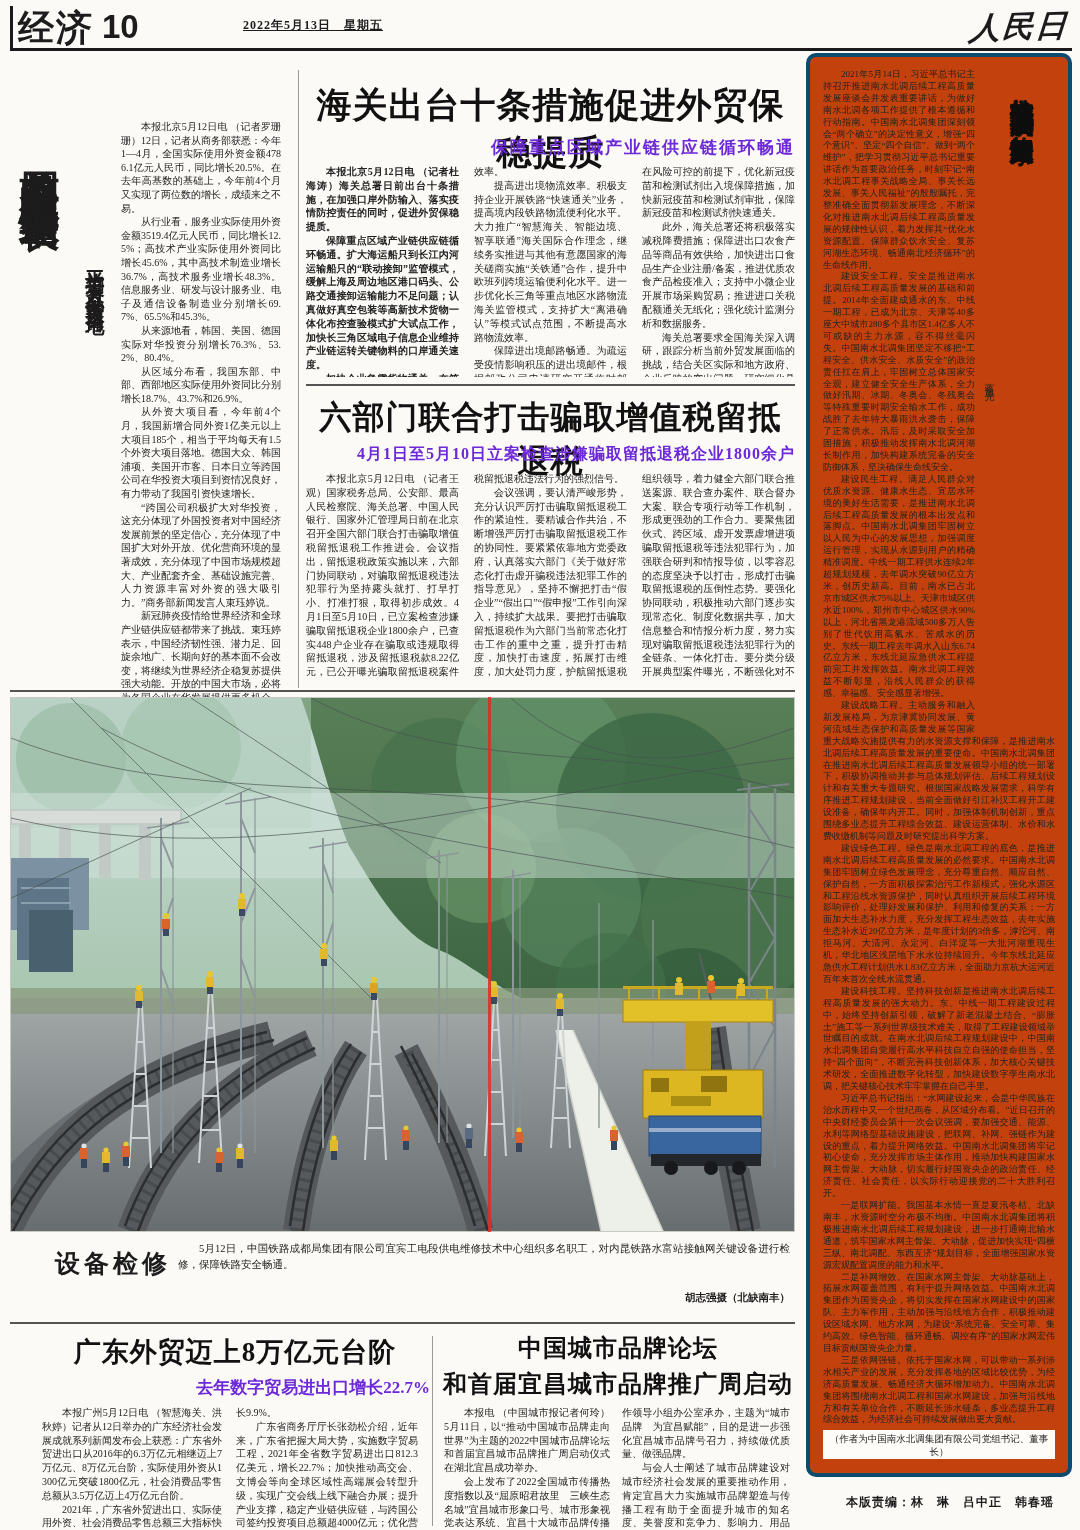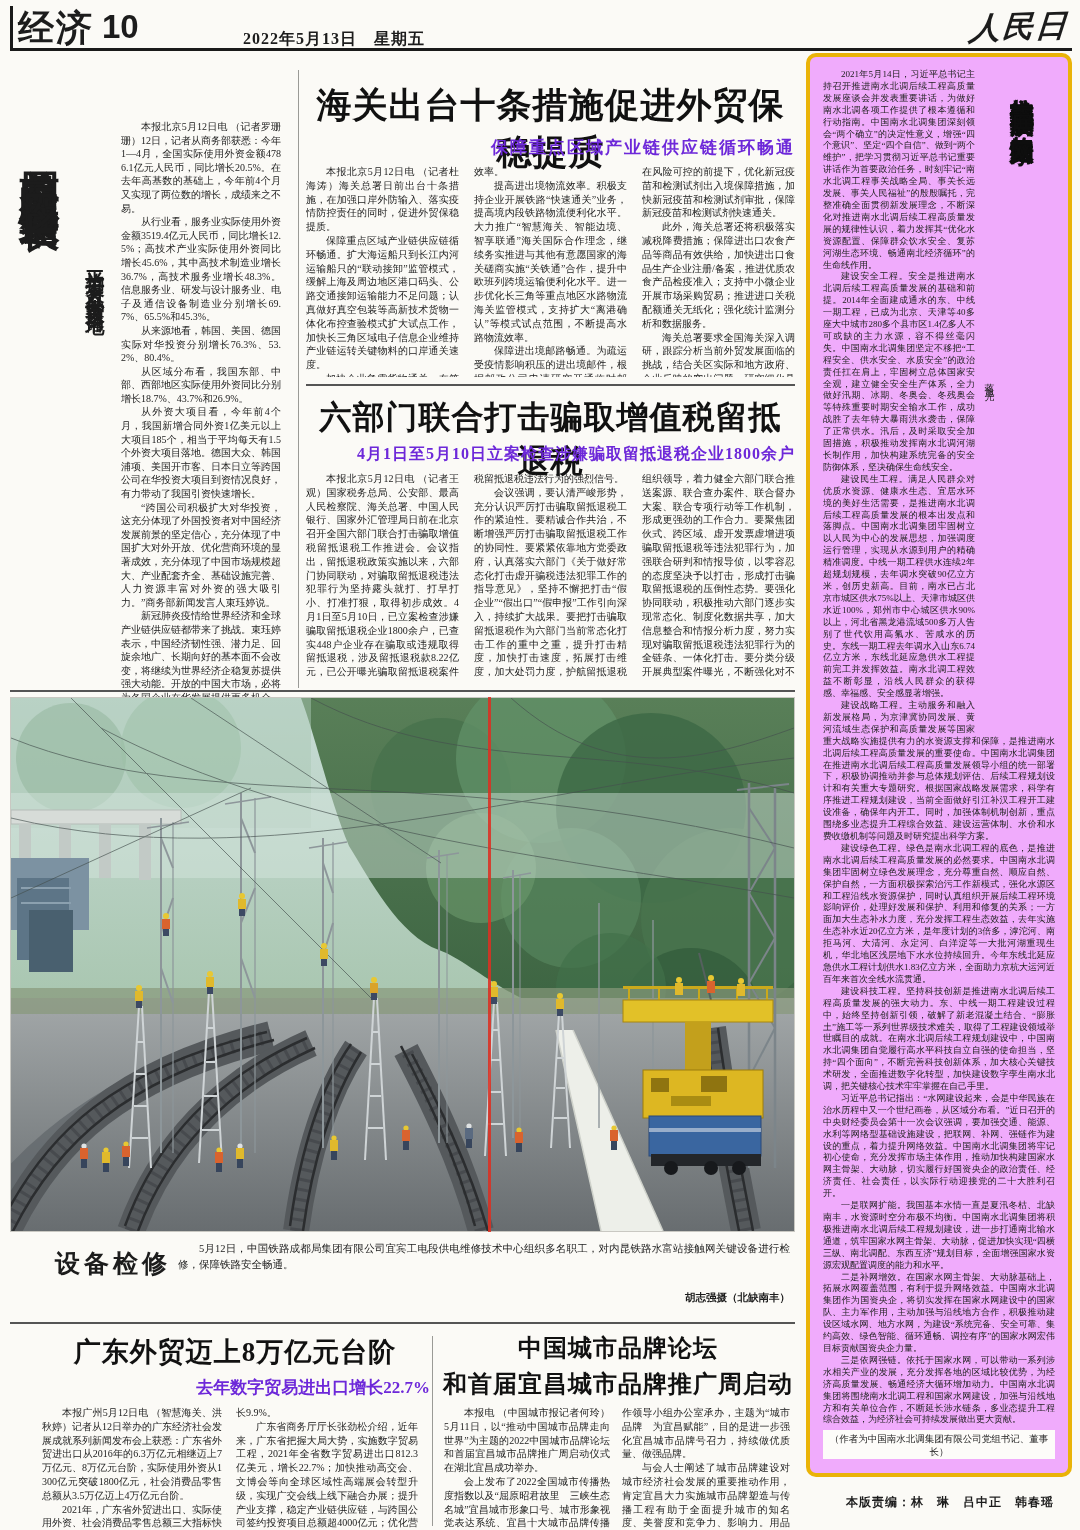--- a/index.html
+++ b/index.html
@@ -11,30 +11,30 @@
   .thin-rule{background:#555;}
   .vert{writing-mode:vertical-rl;text-orientation:upright;}
   .col{text-align:justify;overflow:hidden;word-break:break-all;line-height:13.8px;font-size:10px;color:#222;}
   .col p{margin:0;text-indent:2em;}
   .col p.cont{text-indent:0;}
   .headline{font-weight:bold;color:#111;text-align:center;letter-spacing:1px;}
   .subhead{font-weight:bold;color:#6d28d9;text-align:right;}
   
   .mast-section{left:18px;top:4px;font-size:36px;font-weight:bold;letter-spacing:2px;}
   .mast-num{left:102px;top:8px;font-size:33px;font-weight:bold;}
-  .mast-date{left:243px;top:29px;font-size:16px;font-weight:bold;letter-spacing:1px;}
+  .mast-date{left:243px;top:17px;font-size:12px;font-weight:bold;letter-spacing:1px;text-decoration:underline;}
   .mast-logo{left:968px;top:6px;font-size:31px;font-weight:900;font-style:italic;
              transform:skewX(-6deg) rotate(-2deg);letter-spacing:2px;}
   
   .l-head{left:13px;top:88px;width:54px;height:604px;font-size:40px;font-weight:900;letter-spacing:3px;line-height:54px;}
   .l-sub{left:80px;top:205px;width:28px;height:335px;font-size:19px;font-weight:bold;letter-spacing:3px;}
   .l-body{left:121px;top:70px;width:160px;height:618px;line-height:13.6px;}
   
-  .redbox{left:806px;top:53px;width:266px;height:1424px;border:4px solid #eab308;border-radius:10px;
-          background:#f0abfc;box-sizing:border-box;}
+  .redbox{left:806px;top:53px;width:266px;height:1424px;border:4px solid #0c4a6e;border-radius:10px;
+          background:#c2410c;box-sizing:border-box;}
   .box-body{position:absolute;left:13px;right:13px;top:12px;height:1356px;overflow:hidden;
             text-align:justify;word-break:break-all;font-size:9px;line-height:11.9px;color:#222;}
   .box-body p{margin:0;text-indent:2em;}
   .title-float{float:right;width:72px;height:648px;position:relative;margin:6px 0 6px 8px;}
   .box-title{position:absolute;right:0;top:4px;height:640px;font-size:24px;font-weight:900;
              letter-spacing:1px;line-height:66px;color:#0e0e0e;}
   .box-title .t2{margin-top:20px;}
   .box-author{position:absolute;left:0;top:300px;font-size:10px;letter-spacing:4px;color:#222;}
   .box-note{position:absolute;left:13px;right:13px;bottom:14px;font-size:9.5px;font-weight:normal;
             text-align:center;background:#fdfcf9;padding-top:3px;}
@@ -71,21 +71,21 @@
       <p>从外资大项目看，今年前4个月，我国新增合同外资1亿美元以上大项目185个，相当于平均每天有1.5个外资大项目落地。德国大众、韩国浦项、美国开市客、日本日立等跨国公司在华投资大项目到资情况良好，有力带动了我国引资快速增长。</p>
       <p>“跨国公司积极扩大对华投资，这充分体现了外国投资者对中国经济发展前景的坚定信心，充分体现了中国扩大对外开放、优化营商环境的显著成效，充分体现了中国市场规模超大、产业配套齐全、基础设施完善、人力资源丰富对外资的强大吸引力。”商务部新闻发言人束珏婷说。</p>
       <p>新冠肺炎疫情给世界经济和全球产业链供应链都带来了挑战。束珏婷表示，中国经济韧性强、潜力足、回旋余地广、长期向好的基本面不会改变，将继续为世界经济企稳复苏提供强大动能。开放的中国大市场，必将为各国企业在华发展提供更多机会。中国开放的大门将越开越大，外商投资环境会越来越好，中国政府将一如既往地欢迎各国投资者来华投资兴业，共享中国发展红利。</p>
     </div>
   </section>
   <div class="abs" style="left:298px;top:70px;width:1px;height:618px;background:#9a9a96;"></div>
 
   <section class="abs" style="left:306px;top:60px;width:489px;height:330px;">
     <div class="abs headline" style="left:0;top:22px;width:489px;font-size:35px;">海关出台十条措施促进外贸保稳提质</div>
     <div class="abs subhead" style="left:0;top:76px;width:489px;font-size:17px;letter-spacing:2px;">保障重点区域产业链供应链循环畅通</div>
-    <div class="abs col" style="left:0;top:105px;width:153px;height:212px;">
+    <div class="abs col" style="left:0;top:105px;width:153px;height:212px;font-weight:bold;">
       <p>本报北京5月12日电 （记者杜海涛）海关总署日前出台十条措施，在加强口岸外防输入、落实疫情防控责任的同时，促进外贸保稳提质。</p>
       <p>保障重点区域产业链供应链循环畅通。扩大海运船只到长江内河运输船只的“联动接卸”监管模式，缓解上海及周边地区港口码头、公路交通接卸运输能力不足问题；认真做好真空包装等高新技术货物一体化布控查验模式扩大试点工作，加快长三角区域电子信息企业维持产业链运转关键物料的口岸通关速度。</p>
       <p>加快企业急需货物通关。在符合条件的港口深入推进进口货物“船边直提”和出口货物“抵港直装”试点，优化工作流程，进一步提高通关</p>
     </div>
     <div class="abs col" style="left:168px;top:105px;width:153px;height:212px;">
       <p class="cont">效率。</p>
       <p>提高进出境物流效率。积极支持企业开展铁路“快速通关”业务，提高境内段铁路物流便利化水平。大力推广“智慧海关、智能边境、智享联通”海关国际合作理念，继续务实推进与其他有意愿国家的海关磋商实施“关铁通”合作，提升中欧班列跨境运输便利化水平。进一步优化长三角等重点地区水路物流海关监管模式，支持扩大“离港确认”等模式试点范围，不断提高水路物流效率。</p>
       <p>保障进出境邮路畅通。为疏运受疫情影响积压的进出境邮件，根据邮政公司申请研究开通临时邮路，保障境内外用邮需求。</p>
 
     </div>

